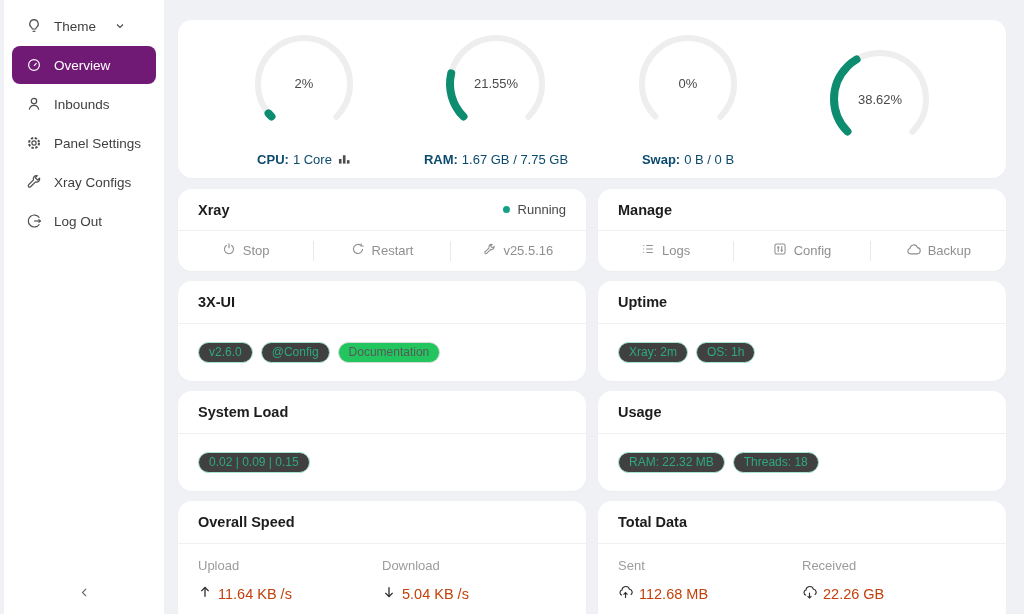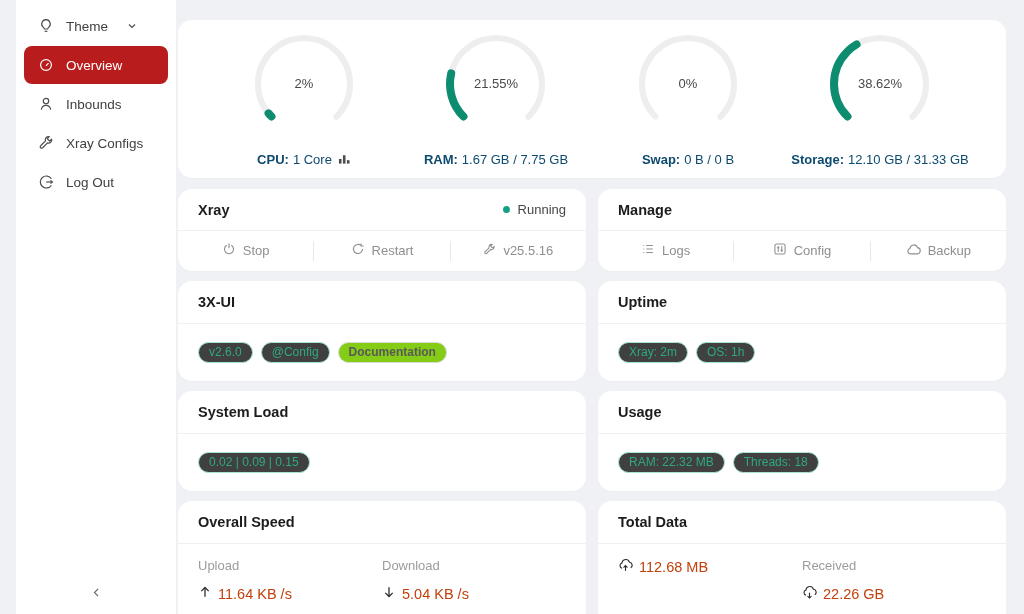--- a/index.html
+++ b/index.html
@@ -1,21 +1,21 @@
 <!DOCTYPE html>
 <html><head>
 <meta charset="utf-8">
 <style>
   html,body{margin:0;padding:0;width:1024px;height:614px;overflow:hidden;
     background:#eff1f4;font-family:"Liberation Sans",sans-serif;
     -webkit-font-smoothing:antialiased;}
   *{box-sizing:border-box;}
 
   
-  .sidebar{position:absolute;left:16px;top:0;width:160px;height:614px;background:#ffffff;}
+  .sidebar{position:absolute;left:4px;top:0;width:160px;height:614px;background:#ffffff;}
   .side-list{padding-top:6px;}
   .side-item{display:flex;align-items:center;height:38px;margin:1px 8px;padding:0 14px;
     border-radius:8px;color:#3f3f3f;font-size:13.5px;cursor:pointer;}
   .side-item .ic{width:16px;height:16px;margin-right:12px;flex:0 0 16px;display:flex;align-items:center;}
   .side-item svg{stroke:#4d4d4d;}
   .side-item.active{color:#ffffff;}
   .side-item.active svg{stroke:#ffffff;}
   .side-item .chev{margin-left:auto;}
   .collapse-btn{position:absolute;left:0;right:0;bottom:6px;height:28px;display:flex;
     align-items:center;justify-content:center;cursor:pointer;color:#555;}
@@ -48,21 +48,21 @@
 
   .actions{display:flex;align-items:center;height:38px;}
   .action{flex:1;display:flex;align-items:center;justify-content:center;
     color:#8f8f8f;font-size:13px;cursor:pointer;}
   .action svg{stroke:#8f8f8f;margin-right:7px;}
   .vdiv{width:1px;height:20px;background:#e9e9e9;}
 
   .tag-body{height:56px;display:flex;align-items:center;padding:0 20px;gap:8px;}
   .tag{font-size:12px;line-height:17px;padding:1px 10px;border-radius:999px;white-space:nowrap;}
   .tag.green{color:#2fa87f;background:#404040;border:1px solid #a5e6cc;}
-  .tag.gray{color:#595959;background:#84cc16;border:1px solid #d9d9d9;cursor:pointer;font-weight:bold;}
+  .tag.gray{color:#595959;background:#22c55e;border:1px solid #d9d9d9;cursor:pointer;}
   .tag.link{cursor:pointer;}
 
   .duo-body{display:flex;padding:14px 20px 0 20px;}
   .duo-col{width:50%;}
   .duo-label{font-size:13px;color:#9c9c9c;margin-bottom:12px;}
   .duo-value{font-size:14.5px;color:#c2410c;display:flex;align-items:center;}
   .duo-value svg{stroke:#2e2e2e;margin-right:6px;}
 </style>
 </head>
 <body>
@@ -78,40 +78,49 @@
         </svg>
       </span>
       <span>Theme</span>
       <span class="ic chev">
         <svg width="12" height="12" viewBox="0 0 16 16" fill="none" stroke-width="1.6">
           <path d="M4 6l4 4 4-4"></path>
         </svg>
       </span>
     </div>
 
-    <div class="side-item active" style="background: #b91c1c;">
+    <div class="side-item active" style="background: #701a75;">
       <span class="ic">
         <svg width="16" height="16" viewBox="0 0 16 16" fill="none" stroke-width="1.2">
           <circle cx="8" cy="8" r="5.4"></circle>
           <path d="M8 8.8 10.5 6.2"></path>
         </svg>
       </span>
       <span>Overview</span>
     </div>
 
     <div class="side-item">
       <span class="ic">
         <svg width="16" height="16" viewBox="0 0 16 16" fill="none" stroke-width="1.2">
           <circle cx="8" cy="5.1" r="2.7"></circle>
           <path d="M3.3 13.6c.5-2.8 2.4-4.2 4.7-4.2s4.2 1.4 4.7 4.2"></path>
         </svg>
       </span>
       <span>Inbounds</span>
     </div>
 
+    <div class="side-item">
+      <span class="ic">
+        <svg width="16" height="16" viewBox="0 0 16 16" fill="none" stroke-width="1.2">
+          <circle cx="8" cy="8" r="2.1"></circle>
+          <circle cx="8" cy="8" r="5" stroke-width="2" stroke-dasharray="2.4 1.55"></circle>
+        </svg>
+      </span>
+      <span>Panel Settings</span>
+    </div>
 
     <div class="side-item">
       <span class="ic">
         <svg width="16" height="16" viewBox="0 0 16 16" fill="none" stroke-width="1.2">
           <path d="M13.6 4.2a3.1 3.1 0 0 1-4.1 3.7l-4.6 4.6a1.45 1.45 0 1 1-2-2l4.6-4.6a3.1 3.1 0 0 1 3.7-4.1L9.3 3.7l2.2 2.2 2.1-1.7z"></path>
         </svg>
       </span>
       <span>Xray Configs</span>
     </div>
 
@@ -189,24 +198,20 @@
       </div>
     </div>
 
     <div class="gauge-block">
       <div class="gauge-wrap">
         <svg width="104" height="104" viewBox="0 0 104 104" fill="none">
           <circle class="gauge-track" cx="52" cy="52" r="46" stroke="#eeeeee" stroke-width="6" stroke-linecap="round" transform="rotate(135 52 52)" stroke-dasharray="216.76989309769573 9999"></circle>
           <circle class="gauge-fill" cx="52" cy="52" r="46" stroke-width="8" stroke-linecap="round" transform="rotate(135 52 52)" stroke="#0e8c70" stroke-dasharray="83.71653271433009 9999"></circle>
         </svg>
         <div class="gauge-pct">38.62%</div>
-      </div>
-      <div class="gauge-label">
-        <b>Storage:</b>
-        <span>12.10 GB / 31.33 GB</span>
       </div>
     </div>
   </div>
 
   <div class="grid">
 
     <div class="card" style="height:82px;">
       <div class="card-head" style="height:42px;">
         <span class="card-title">Xray</span>
         <span class="status">
@@ -354,20 +359,21 @@
         </div>
       </div>
     </div>
 
     <div class="card" style="height:150px;">
       <div class="card-head">
         <span class="card-title">Total Data</span>
       </div>
       <div class="duo-body">
         <div class="duo-col">
+          <div class="duo-label">Sent</div>
           <div class="duo-value">
             <span>
               <svg width="15" height="15" viewBox="0 0 16 16" fill="none" stroke-width="1.2">
                 <path d="M4.4 11a2.9 2.9 0 0 1-.2-5.6 4.1 4.1 0 0 1 8-.9 3.2 3.2 0 0 1 1.4 5.9"></path>
                 <path d="M8 13.8V8.2"></path>
                   <path d="M5.9 10.2 8 8.1l2.1 2.1"></path>
               </svg>
             </span>
             <span>112.68 MB</span>
           </div>

